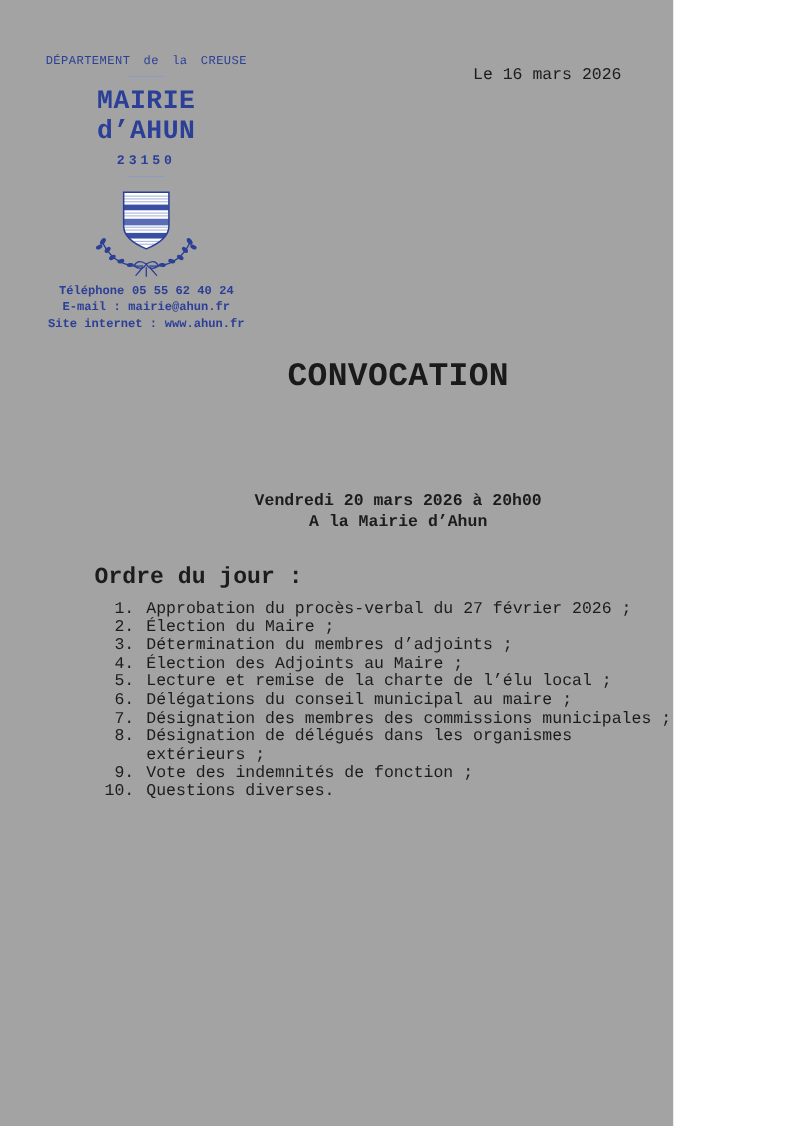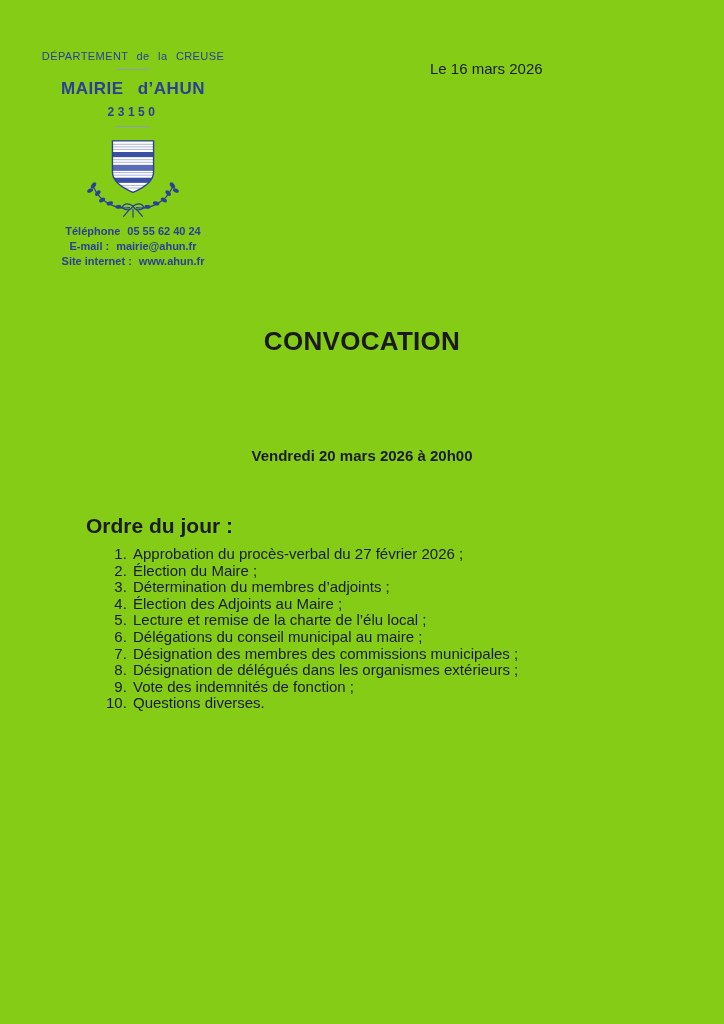--- a/index.html
+++ b/index.html
@@ -1,21 +1,21 @@
 <!DOCTYPE html>
 <html lang="fr"><head>
 <meta charset="utf-8">
 <style>
   html, body { margin: 0; padding: 0; background: #ffffff; }
   .page {
     position: relative;
-    width: 724px;
+    width: 612px;
     height: 1024px;
-    background: #84cc16;
-    font-family: Liberation Sans, sans-serif;
+    background: #a3a3a3;
+    font-family: Liberation Mono, monospace;
     color: #1c1c1c;
     overflow: hidden;
   }
 
   
   .letterhead {
     position: absolute;
     left: 35px;
     top: 50px;
     width: 196px;
@@ -28,21 +28,21 @@
     word-spacing: 5px;
     font-weight: 500;
   }
   .rule {
     width: 34px;
     height: 1px;
     background: #8e9cc0;
     margin: 7px auto 7px auto;
   }
   .mairie {
-    font-size: 17px;
+    font-size: 24px;
     font-weight: bold;
     word-spacing: 9px;
     letter-spacing: 0.5px;
     margin-top: 9px;
   }
   .cp {
     font-size: 12px;
     font-weight: bold;
     letter-spacing: 3.5px;
     margin-top: 6px;
@@ -67,21 +67,21 @@
   }
 
   
   .title {
     position: absolute;
     left: 0;
     top: 326px;
     width: 724px;
     margin: 0;
     text-align: center;
-    font-size: 26px;
+    font-size: 30px;
     font-weight: bold;
     letter-spacing: 0.3px;
     color: #1a1a1a;
   }
   .intro {
     position: absolute;
     left: 86px;
     top: 375px;
     margin: 0;
     font-size: 15px;
@@ -191,20 +191,21 @@
     </div>
   </div>
 
   <div class="date">Le 16 mars 2026</div>
 
   <h1 class="title">CONVOCATION</h1>
 
 
   <div class="meeting">
     <div>Vendredi 20 mars 2026 à 20h00</div>
+    <div>A la Mairie d’Ahun</div>
   </div>
 
   <div class="agenda-head">Ordre du jour :</div>
   <ol class="agenda">
       <li>Approbation du procès-verbal du 27 février 2026 ;</li>
       <li>Élection du Maire ;</li>
       <li>Détermination du membres d’adjoints ;</li>
       <li>Élection des Adjoints au Maire ;</li>
       <li>Lecture et remise de la charte de l’élu local ;</li>
       <li>Délégations du conseil municipal au maire ;</li>

